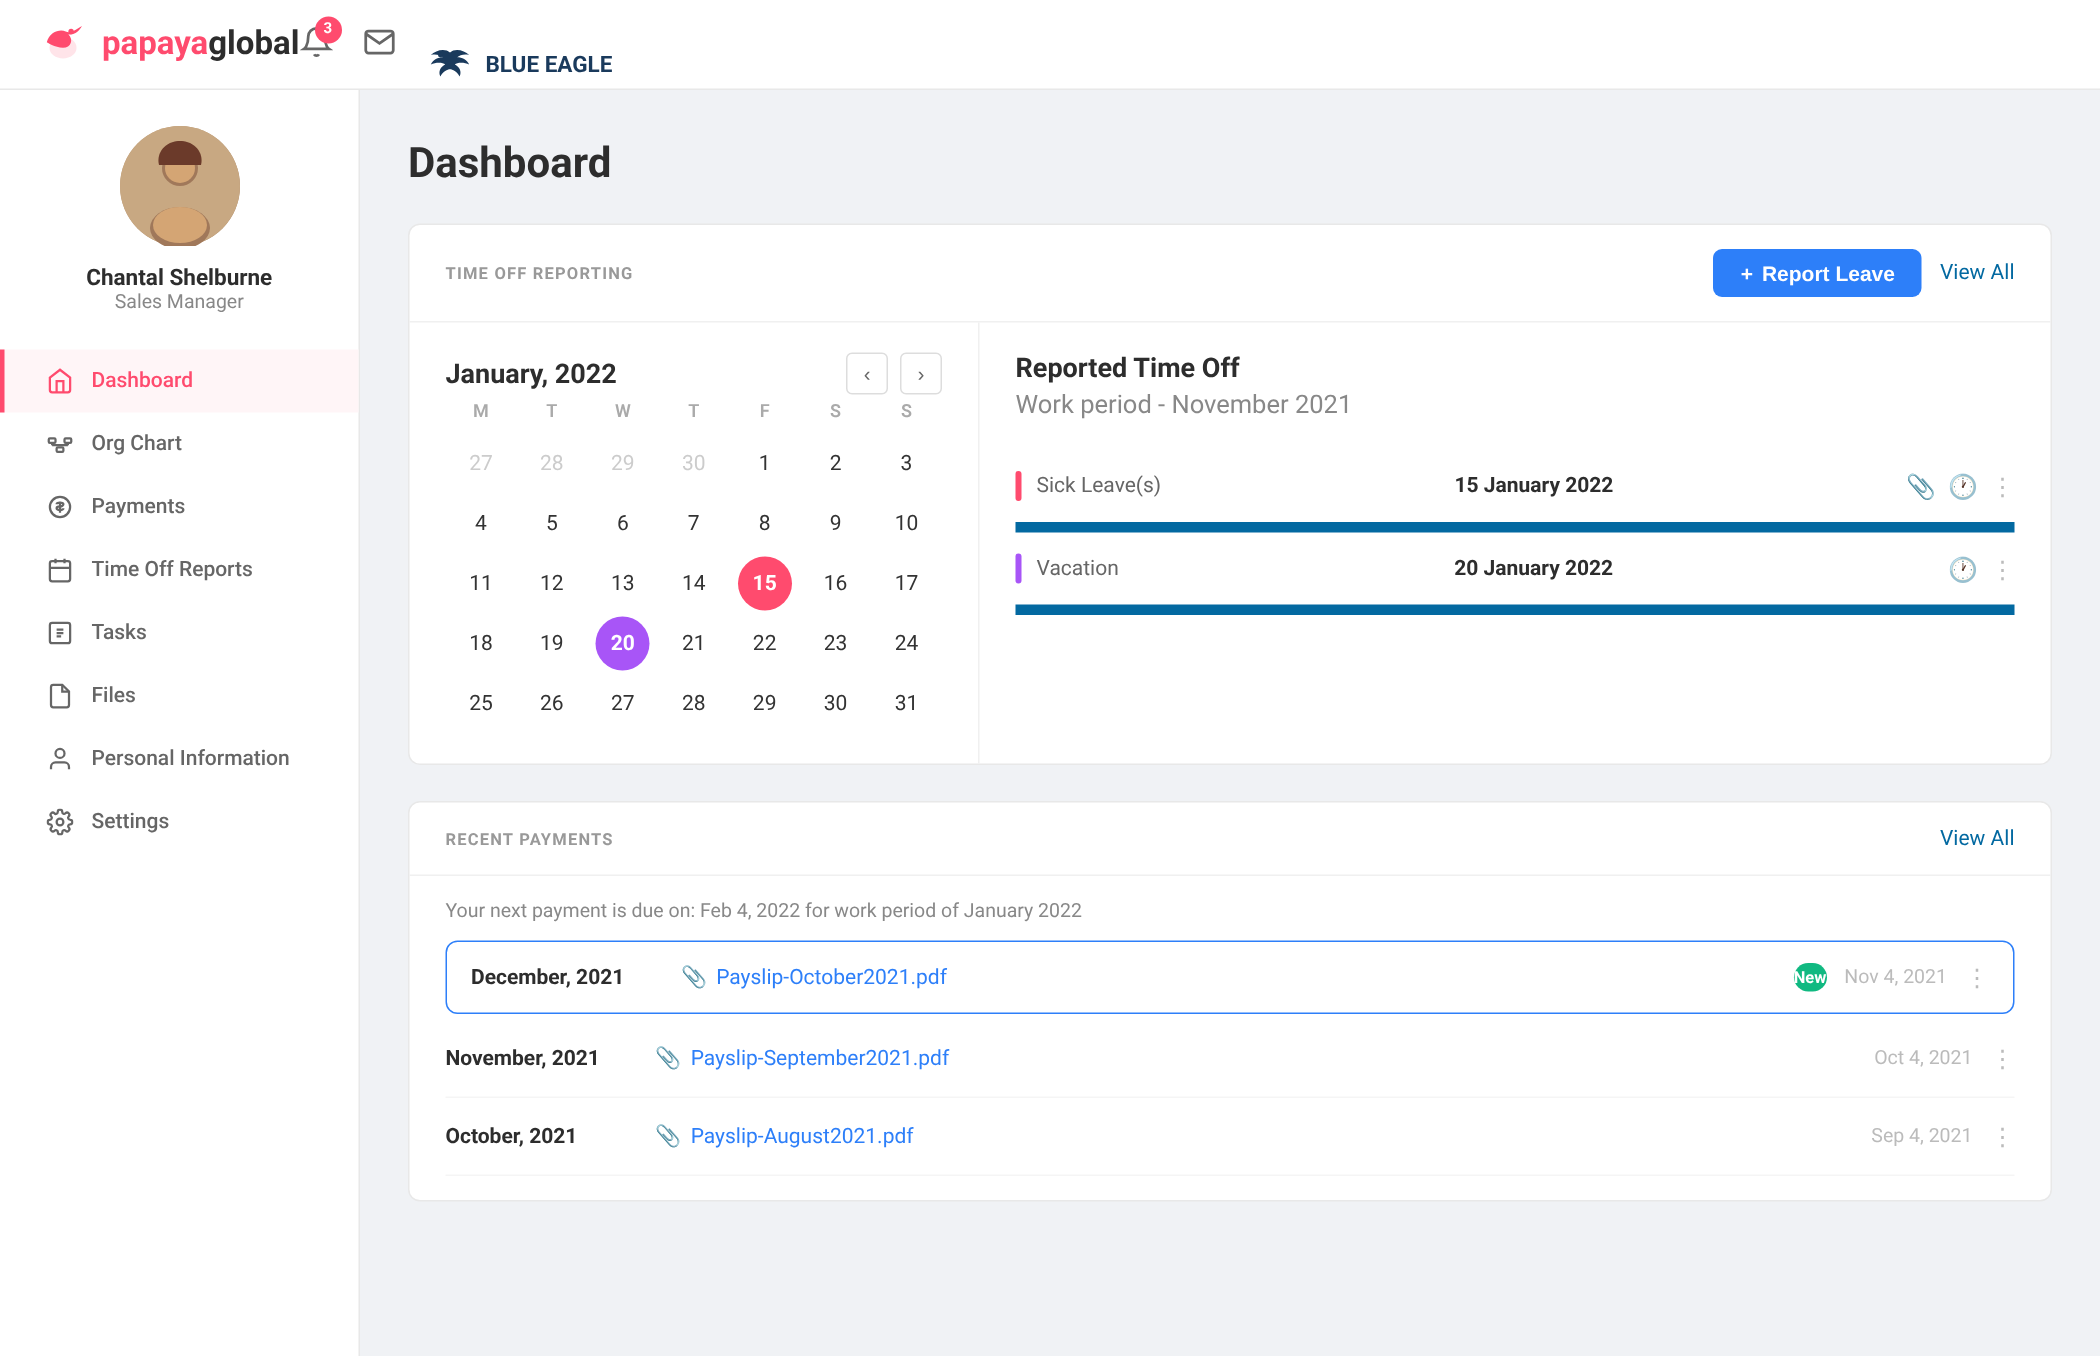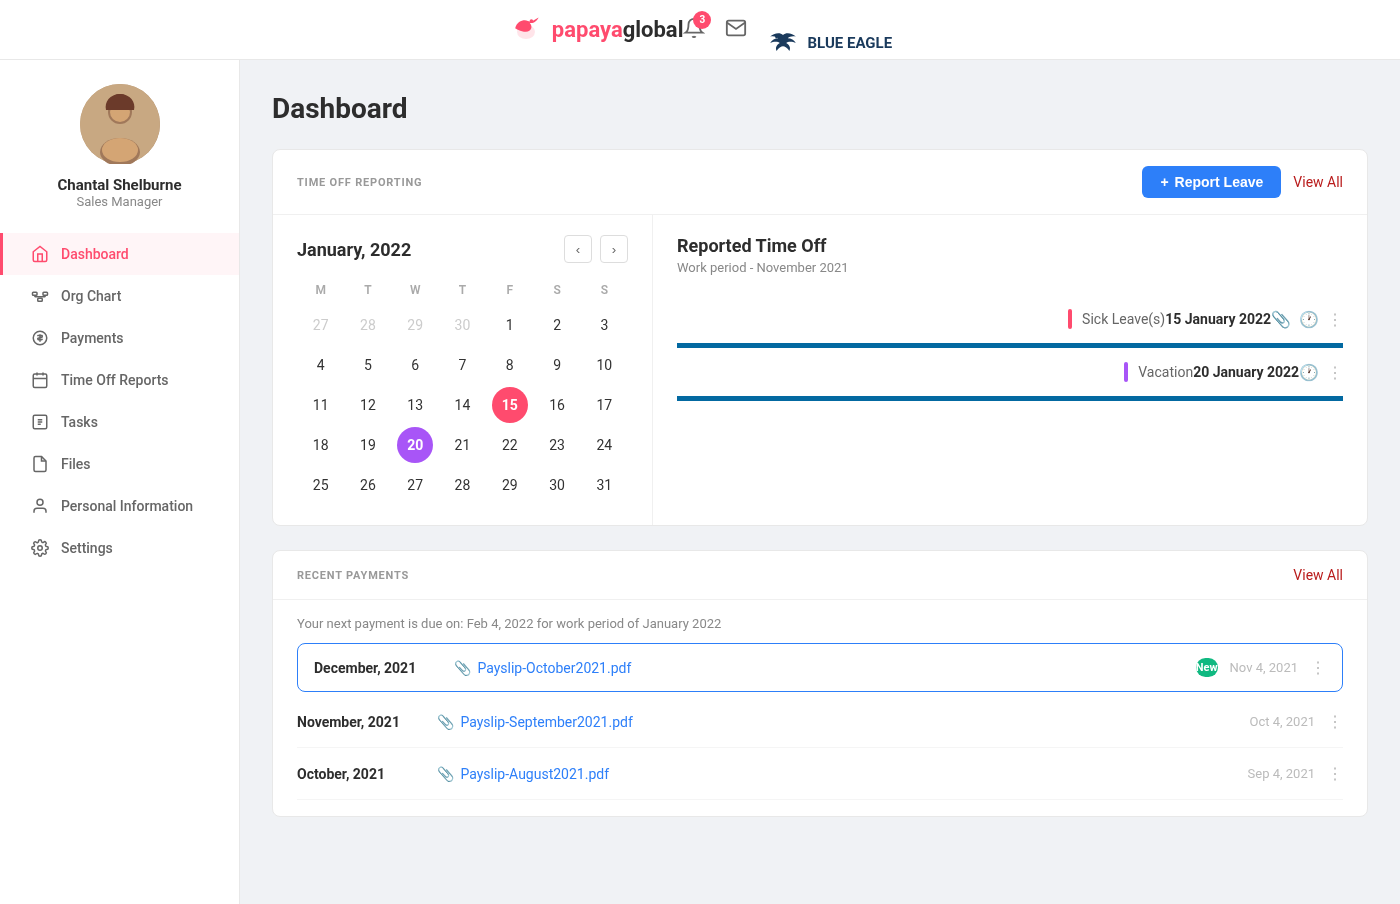--- a/index.html
+++ b/index.html
@@ -1,20 +1,20 @@
 <!DOCTYPE html>
 <html><head>
   <meta charset="utf-8">
   <style>
     * { box-sizing: border-box; margin: 0; padding: 0; }
     body { font-family: -apple-system, BlinkMacSystemFont, 'Segoe UI', Roboto, sans-serif; background: #f0f2f5; color: #333; }
 
     
     .topnav {
-      display: flex; align-items: center; justify-content: center;
+      display: flex; align-items: center; justify-content: flex-start;
       background: #fff; height: 60px; padding: 0 24px;
       border-bottom: 1px solid #e8e8e8; position: fixed; top: 0; left: 0; right: 0; z-index: 100;
     }
     .logo { display: flex; align-items: center; gap: 8px; }
     .logo-bird { width: 36px; height: 36px; }
     .logo-text { font-size: 22px; font-weight: 700; color: #2d2d2d; }
     .logo-text span { color: #ff4b6e; }
     .topnav-right { display: flex; align-items: center; gap: 20px; }
     .notif-wrap { position: relative; cursor: pointer; }
     .notif-badge {
@@ -56,47 +56,47 @@
     .card-header {
       display: flex; align-items: center; justify-content: space-between;
       padding: 16px 24px; border-bottom: 1px solid #f0f0f0; gap: 48px;
     }
     .section-label { font-size: 11px; font-weight: 700; color: #999; letter-spacing: 0.8px; text-transform: uppercase; }
     .header-actions { display: flex; align-items: center; gap: 12px; }
     .btn-report {
       background: #2d7ff9; color: #fff; border: none; border-radius: 6px;
       padding: 8px 18px; font-size: 14px; font-weight: 600; cursor: pointer; display: flex; align-items: center; gap: 6px;
     }
-    .view-all { color: #b91c1c; font-size: 14px; cursor: pointer; text-align: center; }
+    .view-all { color: #0369a1; font-size: 14px; cursor: pointer; text-align: center; }
 
     
     .timeoff-body { display: flex; }
     .calendar-panel { width: 380px; padding: 20px 24px; border-right: 1px solid #f0f0f0; }
-    .calendar-header { display: flex; align-items: center; justify-content: space-between; margin-bottom: 16px; }
+    .calendar-header { display: flex; align-items: center; justify-content: space-between; margin-bottom: 0; }
     .cal-title { font-size: 18px; font-weight: 700; color: #2d2d2d; }
     .cal-nav { display: flex; gap: 8px; }
     .cal-nav-btn { background: none; border: 1px solid #ddd; border-radius: 4px; width: 28px; height: 28px; cursor: pointer; display: flex; align-items: center; justify-content: center; color: #666; }
     .calendar-grid { width: 100%; }
     .cal-row { display: grid; grid-template-columns: repeat(7, 1fr); gap: 0; }
     .cal-day-header { text-align: center; font-size: 12px; font-weight: 600; color: #aaa; padding: 4px 0 8px; }
     .cal-day {
       text-align: center; padding: 8px 4px; font-size: 14px; color: #333; cursor: pointer; border-radius: 50%;
       width: 36px; height: 36px; display: flex; align-items: center; justify-content: center; margin: 2px auto;
     }
     .cal-day.other-month { color: #ccc; }
     .cal-day.today { background: #ff4b6e; color: #fff; border-radius: 50%; font-weight: 700; }
     .cal-day.highlighted { background: #a855f7; color: #fff; border-radius: 50%; font-weight: 700; }
 
     
     .reported-panel { flex: 1; padding: 20px 24px; }
     .reported-title { font-size: 18px; font-weight: 700; color: #2d2d2d; margin-bottom: 4px; }
-    .reported-sub { font-size: 13px; color: #888; margin-bottom: 20px; }
+    .reported-sub { font-size: 17px; color: #888; margin-bottom: 20px; }
     .leave-item {
-      display: flex; align-items: center; justify-content: flex-end;
-      padding: 14px 0; border-bottom: 5px solid #0369a1;
+      display: flex; align-items: center; justify-content: space-between;
+      padding: 14px 0; border-bottom: 7px solid #0369a1;
     }
     .leave-left { display: flex; align-items: center; gap: 10px; }
     .leave-bar { width: 4px; height: 20px; border-radius: 2px; }
     .leave-bar.sick { background: #ff4b6e; }
     .leave-bar.vacation { background: #a855f7; }
     .leave-type { font-size: 14px; color: #666; }
     .leave-date { font-size: 14px; font-weight: 700; color: #2d2d2d; }
     .leave-actions { display: flex; align-items: center; gap: 8px; }
     .leave-action-icon { color: #999; cursor: pointer; font-size: 16px; }
     .leave-action-icon.clip { color: #aaa; }

